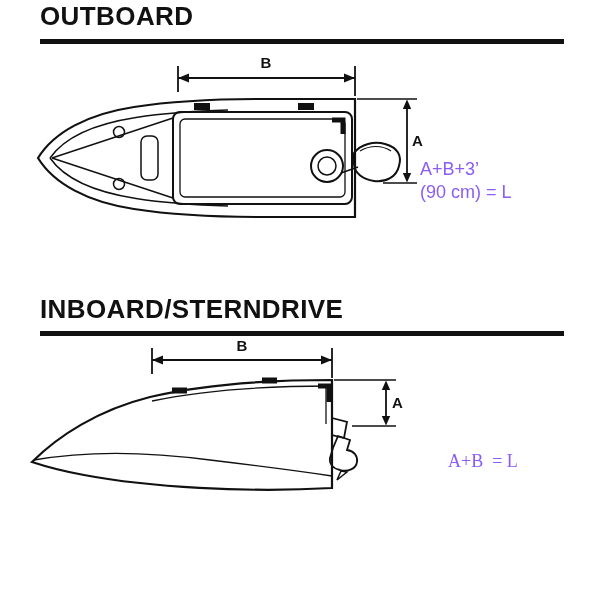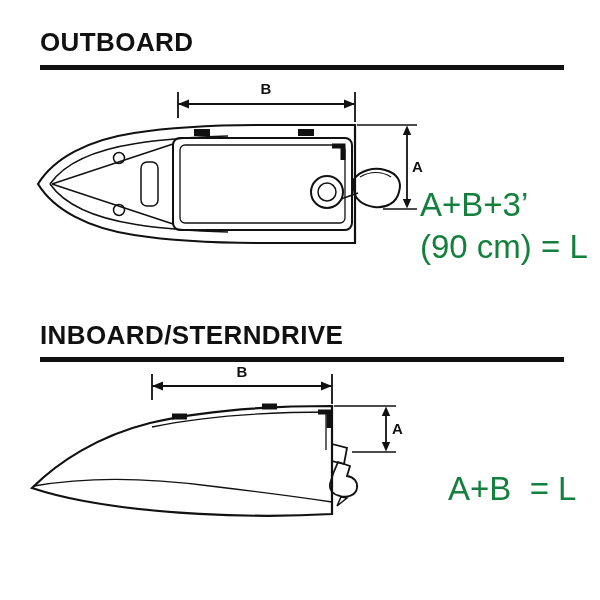--- a/index.html
+++ b/index.html
@@ -8,28 +8,28 @@
     background:#ffffff; color:#111111;
     font-family:"Liberation Sans", sans-serif;
   }
   .section h1 {
     font-size:26px; font-weight:bold; letter-spacing:.4px;
     line-height:1.25; margin:0 36px 0 40px;
   }
   .rule { height:5px; background:#111111; margin:6px 36px 0 40px; }
   .diagram { position:relative; margin-top:2px; }
   .diagram svg { display:block; }
-  .sec1 { margin-top:26px; }
+  .sec1 { }
   .sec2 { margin-top:35px; }
   .formula {
-    position:absolute; font-size:33px; line-height:1.3; color:#15803d;
+    position:absolute; font-size:18px; line-height:1.3; color:#8b5cf6;
     white-space:nowrap;
   }
   #formula1 { left:420px; top:112px; }
-  #formula2 { left:448px; top:104px; }
+  #formula2 { left:448px; top:112px;font-family:Liberation Serif, serif; }
   svg text.dim {
     font-family:"Liberation Sans", sans-serif;
     font-weight:bold; font-size:15px; fill:#111111;
   }
   .stroke { stroke:#111111; fill:none; }
 </style>
 </head>
 <body>
 
 <div class="section sec1">

